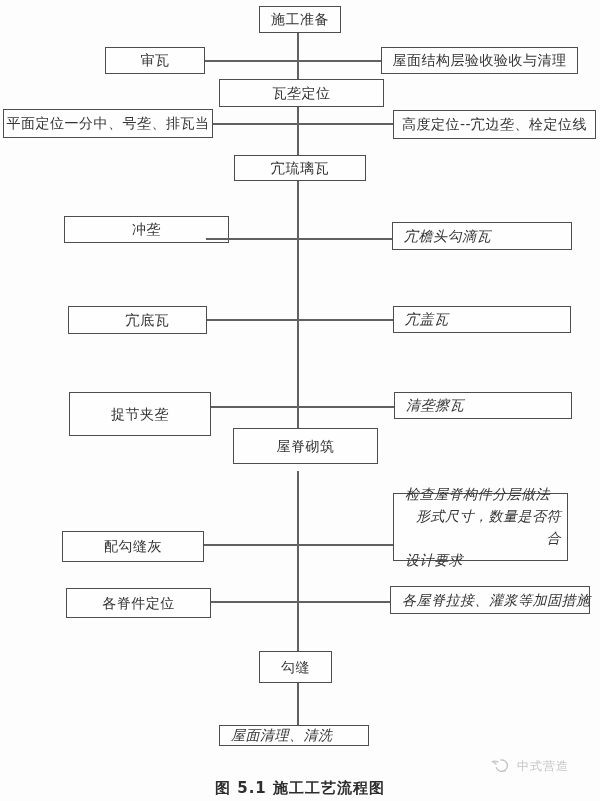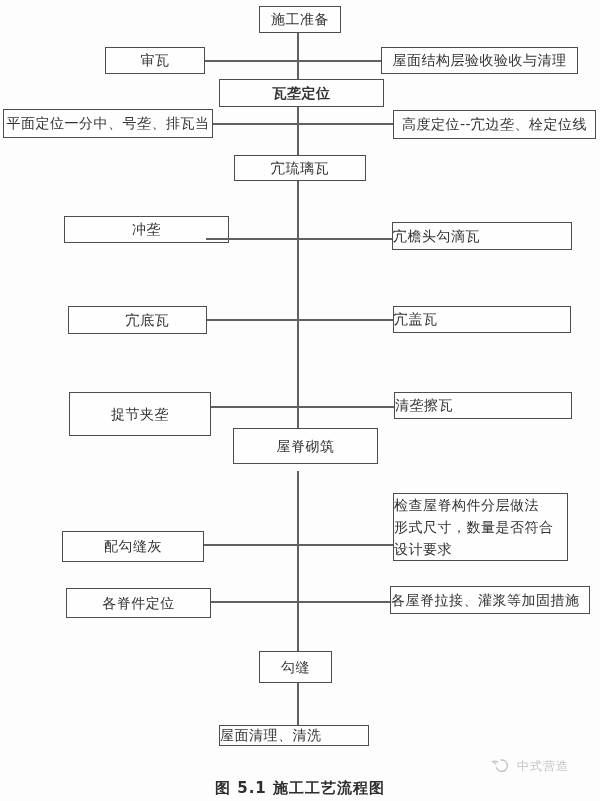--- a/index.html
+++ b/index.html
@@ -18,21 +18,21 @@
     color:#333333;
     font-size:14px;
     letter-spacing:0.5px;
     display:flex;
     flex-direction:column;
     justify-content:center;
     line-height:21px;
     white-space:nowrap;
   }
   .node.align-center{align-items:center;text-align:center;}
-  .node.align-left{align-items:flex-start;text-align:right;}
+  .node.align-left{align-items:flex-start;text-align:right;padding-left:11px;font-style:italic;}
   .node.multiline{white-space:normal;line-height:22px;padding-right:6px;}
   .line{position:absolute;background:#616161;}
   .line.h{height:2px;}
   .line.v{width:2px;}
   #caption{
     position:absolute;
     left:0;top:779px;width:600px;
     text-align:center;
     font-size:15px;
     font-weight:bold;
@@ -51,21 +51,21 @@
   #watermark svg{display:block;}
 </style>
 </head>
 <body>
 
 <div id="canvas">
   <div id="nodes-layer">
       <div class="node align-center" style="left: 259px; top: 6px; width: 82px; height: 27px;">施工准备</div>
       <div class="node align-center" style="left: 105px; top: 47px; width: 100px; height: 27px;">审瓦</div>
       <div class="node align-center" style="left: 381px; top: 47px; width: 197px; height: 27px;">屋面结构层验收验收与清理</div>
-      <div class="node align-center" style="left: 219px; top: 79px; width: 165px; height: 28px; font-weight: bold;">瓦垄定位</div>
+      <div class="node align-center" style="left: 219px; top: 79px; width: 165px; height: 28px;">瓦垄定位</div>
       <div class="node align-center" style="left: 3px; top: 109px; width: 210px; height: 29px;">平面定位一分中、号垄、排瓦当</div>
       <div class="node align-center" style="left: 393px; top: 110px; width: 203px; height: 29px;">高度定位--宂边垄、栓定位线</div>
       <div class="node align-center" style="left: 234px; top: 155px; width: 132px; height: 26px;">宂琉璃瓦</div>
       <div class="node align-center" style="left: 64px; top: 216px; width: 165px; height: 27px; text-align: center;">冲垄</div>
       <div class="node align-left" style="left: 392px; top: 222px; width: 180px; height: 28px;">宂檐头勾滴瓦</div>
       <div class="node align-center" style="left: 68px; top: 306px; width: 139px; height: 28px; padding-left: 20px;">宂底瓦</div>
       <div class="node align-left" style="left: 393px; top: 306px; width: 178px; height: 27px;">宂盖瓦</div>
       <div class="node align-center" style="left: 69px; top: 392px; width: 142px; height: 44px;">捉节夹垄</div>
       <div class="node align-left" style="left: 394px; top: 392px; width: 178px; height: 27px;">清垄擦瓦</div>
       <div class="node align-center" style="left: 233px; top: 428px; width: 145px; height: 36px;">屋脊砌筑</div>

